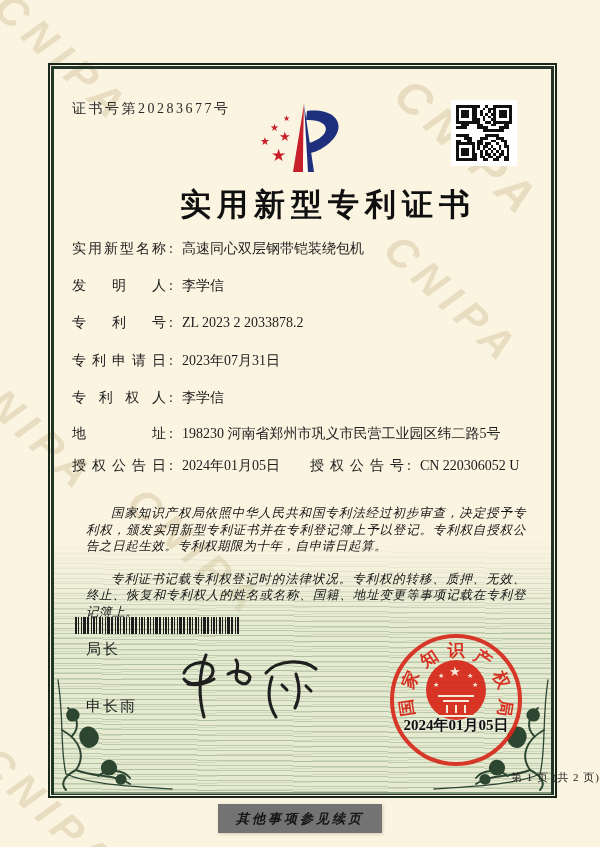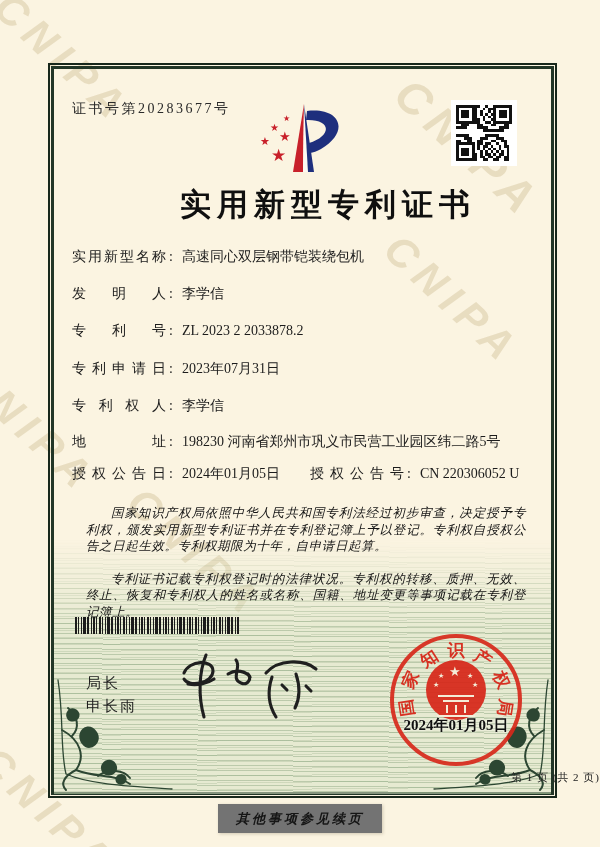--- a/index.html
+++ b/index.html
@@ -35,21 +35,21 @@
   .logo{position:absolute;left:256px;top:99px;width:92px;height:78px;}
   .logo-star{position:absolute;color:var(--logo-red,#c8202a);line-height:1;}
 
   .qr-box{position:absolute;left:451px;top:100px;width:66px;height:66px;background:#fff;
           display:flex;align-items:center;justify-content:center;}
 
   .title{position:absolute;left:0;top:184px;width:100%;text-align:center;
          font:700 31px "Liberation Serif",serif;letter-spacing:6px;color:#0f0f0f;margin-left:28px;}
 
   .field-row{position:absolute;left:72px;font:14px "Liberation Serif",serif;color:#1c1c1c;white-space:nowrap;}
-  .flabel{display:inline-block;width:94px;text-align:justify;text-align-last:justify;margin-top:8px;}
+  .flabel{display:inline-block;width:94px;text-align:justify;text-align-last:justify;}
   .fcolon{display:inline-block;margin:0 9px 0 3px;}
   .fgroup2{position:absolute;left:238px;top:0;}
 
   .legal{position:absolute;left:86px;top:489px;width:440px;font:italic 12.5px "Liberation Serif",serif;
          line-height:16.5px;letter-spacing:.6px;color:#141414;text-align:justify;}
   .legal p{margin:16px 0 4px;text-indent:2em;}
 
   .barcode{position:absolute;left:75px;top:617px;width:165px;height:17px;}
 
   .sig-label{position:absolute;left:86px;font:500 15px "Liberation Sans",sans-serif;color:#1d1d1d;letter-spacing:2px;}
@@ -374,21 +374,21 @@
           <rect x="144" y="0" width="2" height="17" fill="#1c1c1c"></rect>
           <rect x="147" y="0" width="1" height="17" fill="#1c1c1c"></rect>
           <rect x="150" y="0" width="1" height="17" fill="#1c1c1c"></rect>
           <rect x="152" y="0" width="3" height="17" fill="#1c1c1c"></rect>
           <rect x="156" y="0" width="2" height="17" fill="#1c1c1c"></rect>
           <rect x="160" y="0" width="1" height="17" fill="#1c1c1c"></rect>
           <rect x="162" y="0" width="2" height="17" fill="#1c1c1c"></rect>
         </svg>
     </div>
 
-    <div class="sig-label" style="top:674px">局长</div>
+    <div class="sig-label" style="top:640px">局长</div>
     <div class="sig-label" style="top:697px">申长雨</div>
     <svg class="sig-svg" width="166" height="70" viewBox="0 0 166 70">
       <g fill="none" stroke="#1f1f1f" stroke-width="3.1" stroke-linecap="round">
         <path d="M38,5 C31,22 30,46 36,67"></path>
         <path d="M16,23 C21,10 45,9 45,21 C45,33 21,38 16,29"></path>
         <path d="M20,34 C30,36 40,33 46,29"></path>
         <path d="M68,10 C74,17 62,29 73,33 C80,36 84,28 80,24"></path>
         <path d="M60,24 C68,19 78,21 82,27"></path>
         <path d="M98,23 C110,9 136,9 148,19"></path>
         <path d="M104,27 C99,42 101,56 108,67"></path>

